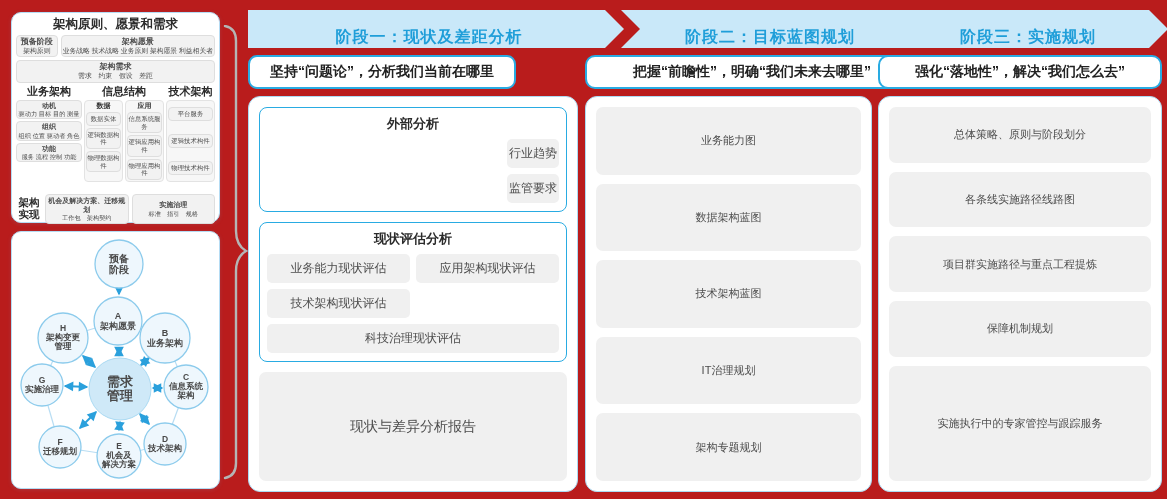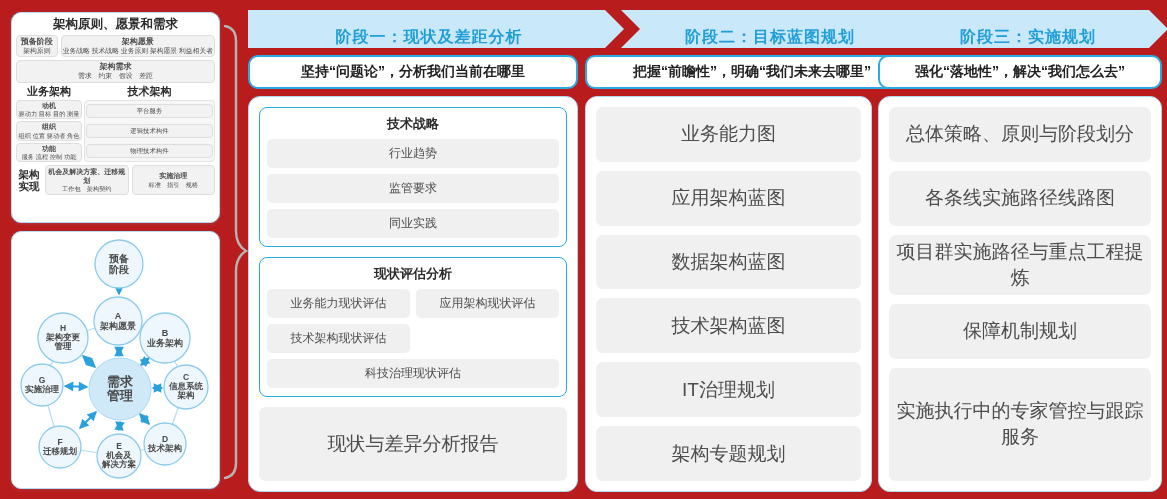--- a/index.html
+++ b/index.html
@@ -24,65 +24,65 @@
   .col{display:flex;flex-direction:column;gap:2px;}
   .col.biz{width:66px;}
   .col.info{width:80px;}
   .col.tech{flex:1;}
   .colhead{font-size:11px;font-weight:bold;text-align:center;color:#2b2b2b;line-height:1.15;}
   .gbox.sm{padding:1px 1px;}
   .two{display:flex;gap:2px;}
   .subcol{flex:1;display:flex;flex-direction:column;gap:2px;background:#f7f7f7;border:1px solid #e3e3e3;border-radius:4px;padding:1px;}
   .gbox.xs{padding:2px 0;font-size:6.4px;line-height:1.2;}
   .techwrap{display:flex;flex-direction:column;gap:2px;background:#f7f7f7;border:1px solid #e3e3e3;border-radius:4px;padding:1px;flex:1;justify-content:space-around;}
-  .ap-bottom{display:flex;gap:3px;margin-top:3px;align-items:stretch;}
+  .ap-bottom{display:flex;gap:3px;margin-top:12px;align-items:stretch;font-family:Liberation Serif, serif;}
   .implabel{width:26px;font-size:10.5px;font-weight:bold;color:#2b2b2b;display:flex;align-items:center;text-align:center;line-height:1.15;}
   .gbox.imp{flex:1;padding:2px 1px;display:flex;flex-direction:column;justify-content:center;}
 
   
   #cycle-panel{left:11px;top:231px;width:209px;height:258px;}
   #cycle-panel svg{display:block;}
 
   
   #brace{position:absolute;left:221px;top:25px;}
 
   
   .banner-seg{position:absolute;top:10px;height:38px;background:#c9e8f9;display:flex;align-items:flex-end;
               justify-content:center;font-weight:bold;font-size:16px;color:#1f9ed9;letter-spacing:1px;}
   #seg1{left:248px;width:362px;clip-path:polygon(0 0,calc(100% - 19px) 0,100% 50%,calc(100% - 19px) 100%,0 100%);padding-right:14px;}
   #seg2{left:621px;width:286px;clip-path:polygon(0 0,calc(100% - 19px) 0,100% 50%,calc(100% - 19px) 100%,0 100%,19px 50%);padding-left:6px;}
   #seg3{left:882px;width:280px;clip-path:polygon(0 0,calc(100% - 19px) 0,100% 50%,calc(100% - 19px) 100%,0 100%,19px 50%);padding-left:6px;}
 
   
   .subtitle{position:absolute;top:55px;height:34px;background:#fff;border:2px solid #29abe2;border-radius:10px;
             display:flex;align-items:center;justify-content:center;font-weight:bold;font-size:14px;color:#222;box-sizing:border-box;}
-  #sub1{left:248px;width:330px;}
+  #sub1{left:248px;width:268px;border-radius:9px;}
   #sub2{left:585px;width:334px;}
   #sub3{left:878px;width:284px;}
 
   
   .phase-panel{position:absolute;top:96px;height:396px;background:#fff;border:1.5px solid #abdaf2;border-radius:12px;
                box-sizing:border-box;padding:10px;display:flex;flex-direction:column;}
   #panel1{left:248px;width:330px;gap:10px;}
   #panel2{left:585px;width:287px;gap:9px;}
   #panel3{left:878px;width:284px;gap:9px;}
 
   .bluebox{border:1.5px solid #29abe2;border-radius:8px;padding:7px 7px 8px;box-sizing:border-box;background:#fff;}
   .bluebox .bb-title{font-size:13px;font-weight:bold;text-align:center;color:#2b2b2b;margin-bottom:6px;}
   .grid2{display:grid;grid-template-columns:1fr 1fr;gap:6px;}
-  .stack{display:flex;flex-direction:column;gap:6px;}
+  .stack{display:flex;flex-direction:column;gap:6px;align-items:flex-end;}
   .item{background:#f0f0f0;border-radius:5px;color:#4d4d4d;font-size:12px;text-align:center;
         display:flex;align-items:center;justify-content:center;padding:6px 2px;box-sizing:border-box;}
   .span2{grid-column:1 / span 2;}
   .p1-toprow{display:flex;gap:7px;}
   .p1-toprow .left{flex:2.2;}
   .p1-toprow .right{flex:1;}
-  .bigitem{background:#f0f0f0;border-radius:7px;color:#4d4d4d;font-size:19px;display:flex;align-items:center;
+  .bigitem{background:#f0f0f0;border-radius:7px;color:#4d4d4d;font-size:14px;display:flex;align-items:center;
            justify-content:center;text-align:center;flex:1;padding:4px;box-sizing:border-box;}
-  #panel2 .bigitem,#panel3 .bigitem{font-size:19px;}
+  #panel2 .bigitem,#panel3 .bigitem{font-size:11px;}
   #panel3 .bigitem.tall{flex:2.25;}
 </style>
 </head>
 <body>
 
 <div id="stage">
 
   <div id="arch-panel" class="bluepanel">
     <div class="ap-title">架构原则、愿景和需求</div>
 
@@ -112,20 +112,37 @@
         <div class="gbox sm">
           <div class="b7">组织</div>
           <div class="n6">组织 位置 驱动者 角色</div>
         </div>
         <div class="gbox sm">
           <div class="b7">功能</div>
           <div class="n6">服务 流程 控制 功能</div>
         </div>
       </div>
 
+      <div class="col info">
+        <div class="colhead">信息结构</div>
+        <div class="two">
+          <div class="subcol">
+            <div class="b7" style="text-align:center">数据</div>
+            <div class="gbox xs">数据实体</div>
+            <div class="gbox xs">逻辑数据构件</div>
+            <div class="gbox xs">物理数据构件</div>
+          </div>
+          <div class="subcol">
+            <div class="b7" style="text-align:center">应用</div>
+            <div class="gbox xs">信息系统服务</div>
+            <div class="gbox xs">逻辑应用构件</div>
+            <div class="gbox xs">物理应用构件</div>
+          </div>
+        </div>
+      </div>
 
       <div class="col tech">
         <div class="colhead">技术架构</div>
         <div class="techwrap">
           <div class="gbox xs">平台服务</div>
           <div class="gbox xs">逻辑技术构件</div>
           <div class="gbox xs">物理技术构件</div>
         </div>
       </div>
     </div>
@@ -239,45 +256,43 @@
   <div id="sub2" class="subtitle">
     <span>把握“前瞻性”，明确“我们未来去哪里”</span>
   </div>
   <div id="sub3" class="subtitle">
     <span>强化“落地性”，解决“我们怎么去”</span>
   </div>
 
   <div id="panel1" class="phase-panel">
     <div class="p1-toprow">
       <div class="bluebox right">
-        <div class="bb-title">技术战略</div>
+        <div class="bb-title">外部分析</div>
         <div class="stack">
           <div class="item">行业趋势</div>
           <div class="item">监管要求</div>
-          <div class="item">同业实践</div>
         </div>
       </div>
     </div>
 
     <div class="bluebox">
       <div class="bb-title">现状评估分析</div>
       <div class="grid2">
         <div class="item">业务能力现状评估</div>
         <div class="item">应用架构现状评估</div>
         <div class="item">技术架构现状评估</div>
         <div class="item span2">科技治理现状评估</div>
       </div>
     </div>
 
     <div class="bigitem">现状与差异分析报告</div>
   </div>
 
   <div id="panel2" class="phase-panel">
     <div class="bigitem">业务能力图</div>
-    <div class="bigitem">应用架构蓝图</div>
     <div class="bigitem">数据架构蓝图</div>
     <div class="bigitem">技术架构蓝图</div>
     <div class="bigitem">IT治理规划</div>
     <div class="bigitem">架构专题规划</div>
   </div>
 
   <div id="panel3" class="phase-panel">
     <div class="bigitem">总体策略、原则与阶段划分</div>
     <div class="bigitem">各条线实施路径线路图</div>
     <div class="bigitem">项目群实施路径与重点工程提炼</div>

